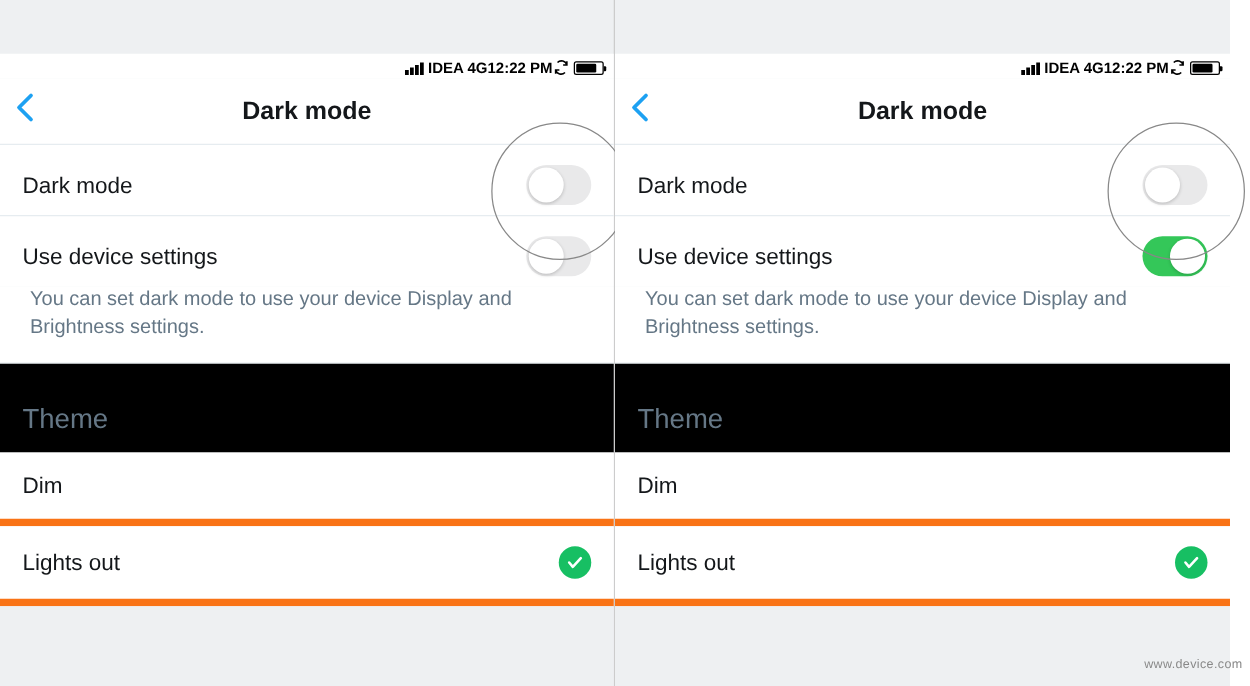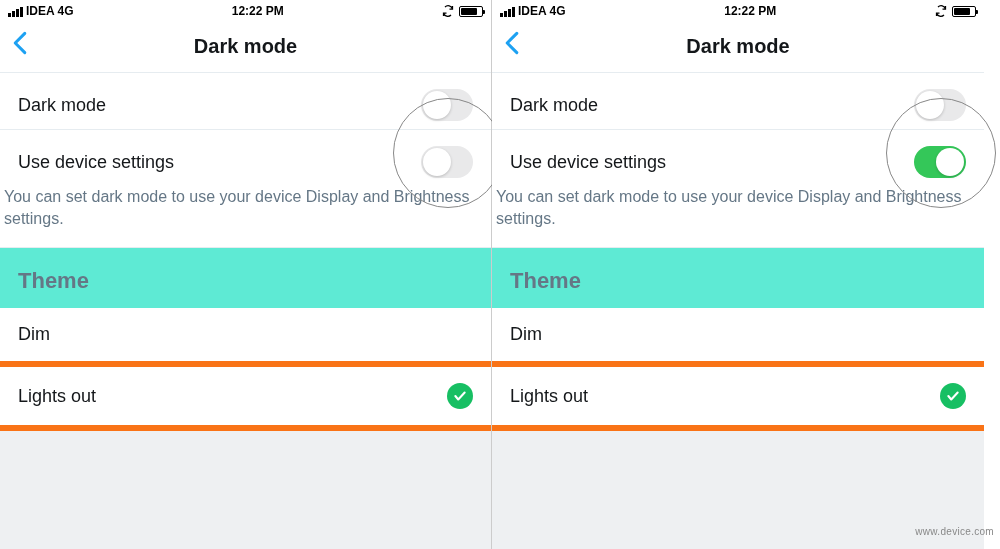--- a/index.html
+++ b/index.html
@@ -30,25 +30,26 @@
       flex-direction: column;
     }
     .phone:last-child {
       border-right: none;
     }
     
     .status-bar {
       height: 20px;
       display: flex;
       align-items: center;
-      justify-content: space-between;
+      justify-content: flex-end;
       padding: 2px 8px 0 8px;
       font-size: 12px;
       font-weight: 600;
       background: #fff;
+      margin-top: 43px;
     }
     .status-left {
       display: flex;
       align-items: center;
       gap: 3px;
     }
     .signal-bars {
       display: flex;
       align-items: flex-end;
       gap: 1px;
@@ -131,31 +132,31 @@
       padding: 16px 18px;
       display: flex;
       align-items: center;
       justify-content: space-between;
       border-bottom: 6px solid #f97316;
       font-size: 18px;
       color: #14171a;
     }
     .subtext {
       background: #fff;
-      padding: 0 18px 18px 4px;
+      padding: 0 18px 18px 24px;
       font-size: 16px;
       color: #657786;
       line-height: 1.35;
       border-bottom: 1px solid #e6ecf0;
     }
     .section-header {
-      background: #5eead4;
-      padding: 20px 18px 14px 18px;
+      background: #000000;
+      padding: 31px 18px 14px 18px;
       font-size: 22px;
-      font-weight: 700;
+      font-weight: 400;
       color: #657786;
     }
     
     .toggle {
       width: 52px;
       height: 32px;
       border-radius: 16px;
       position: relative;
     }
     .toggle.off {

